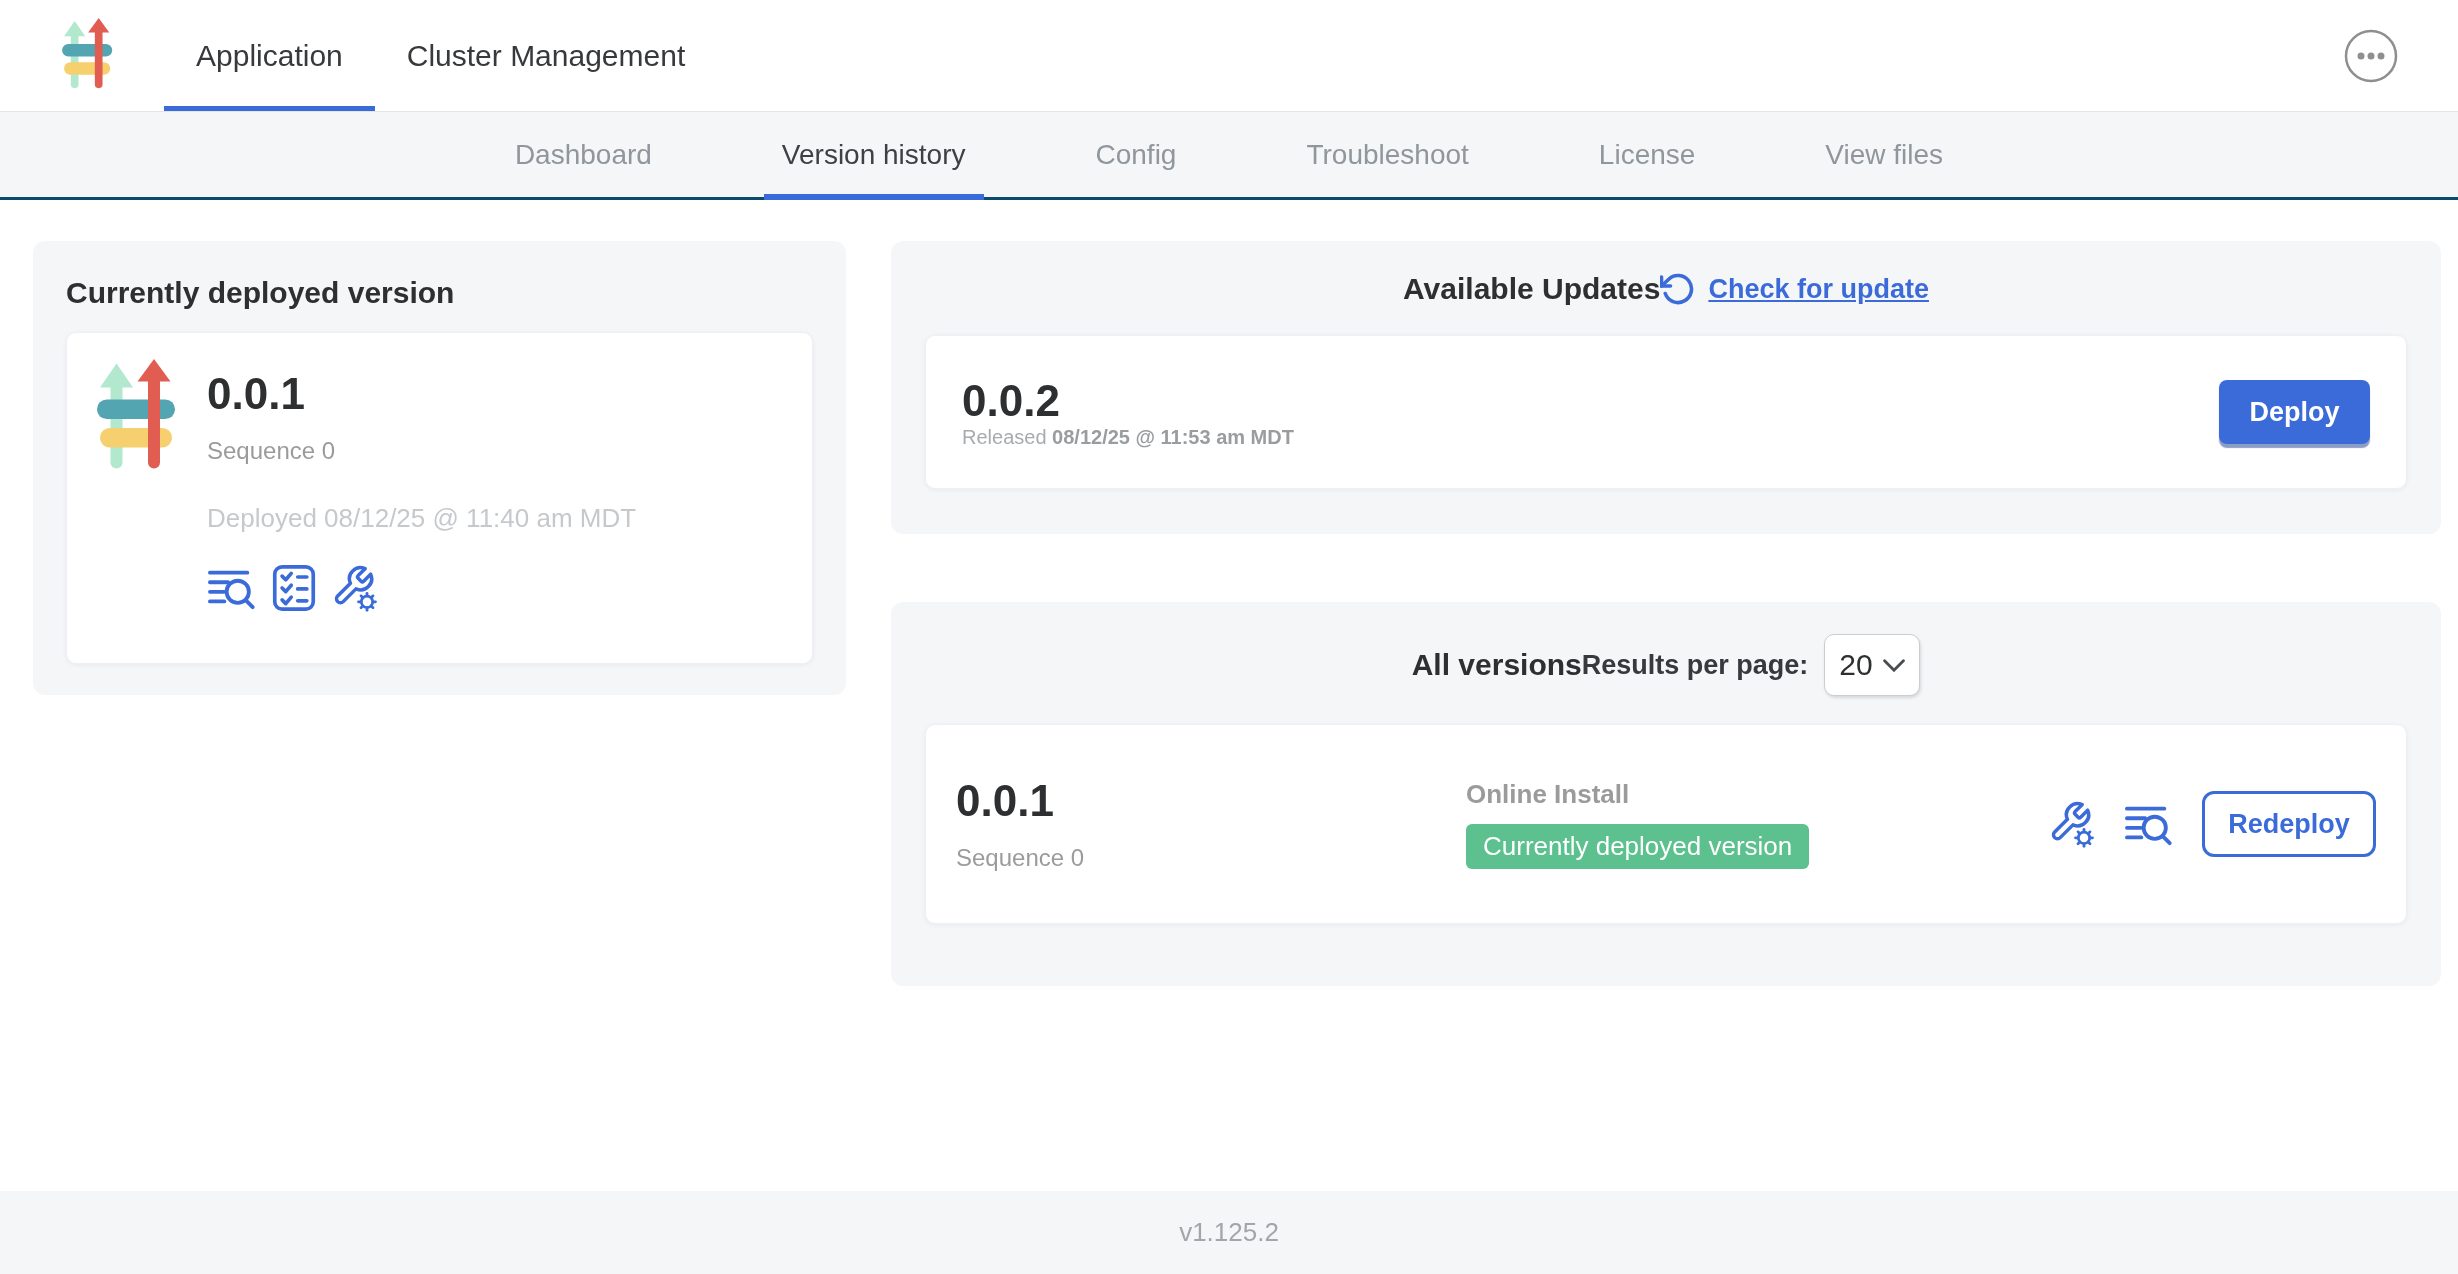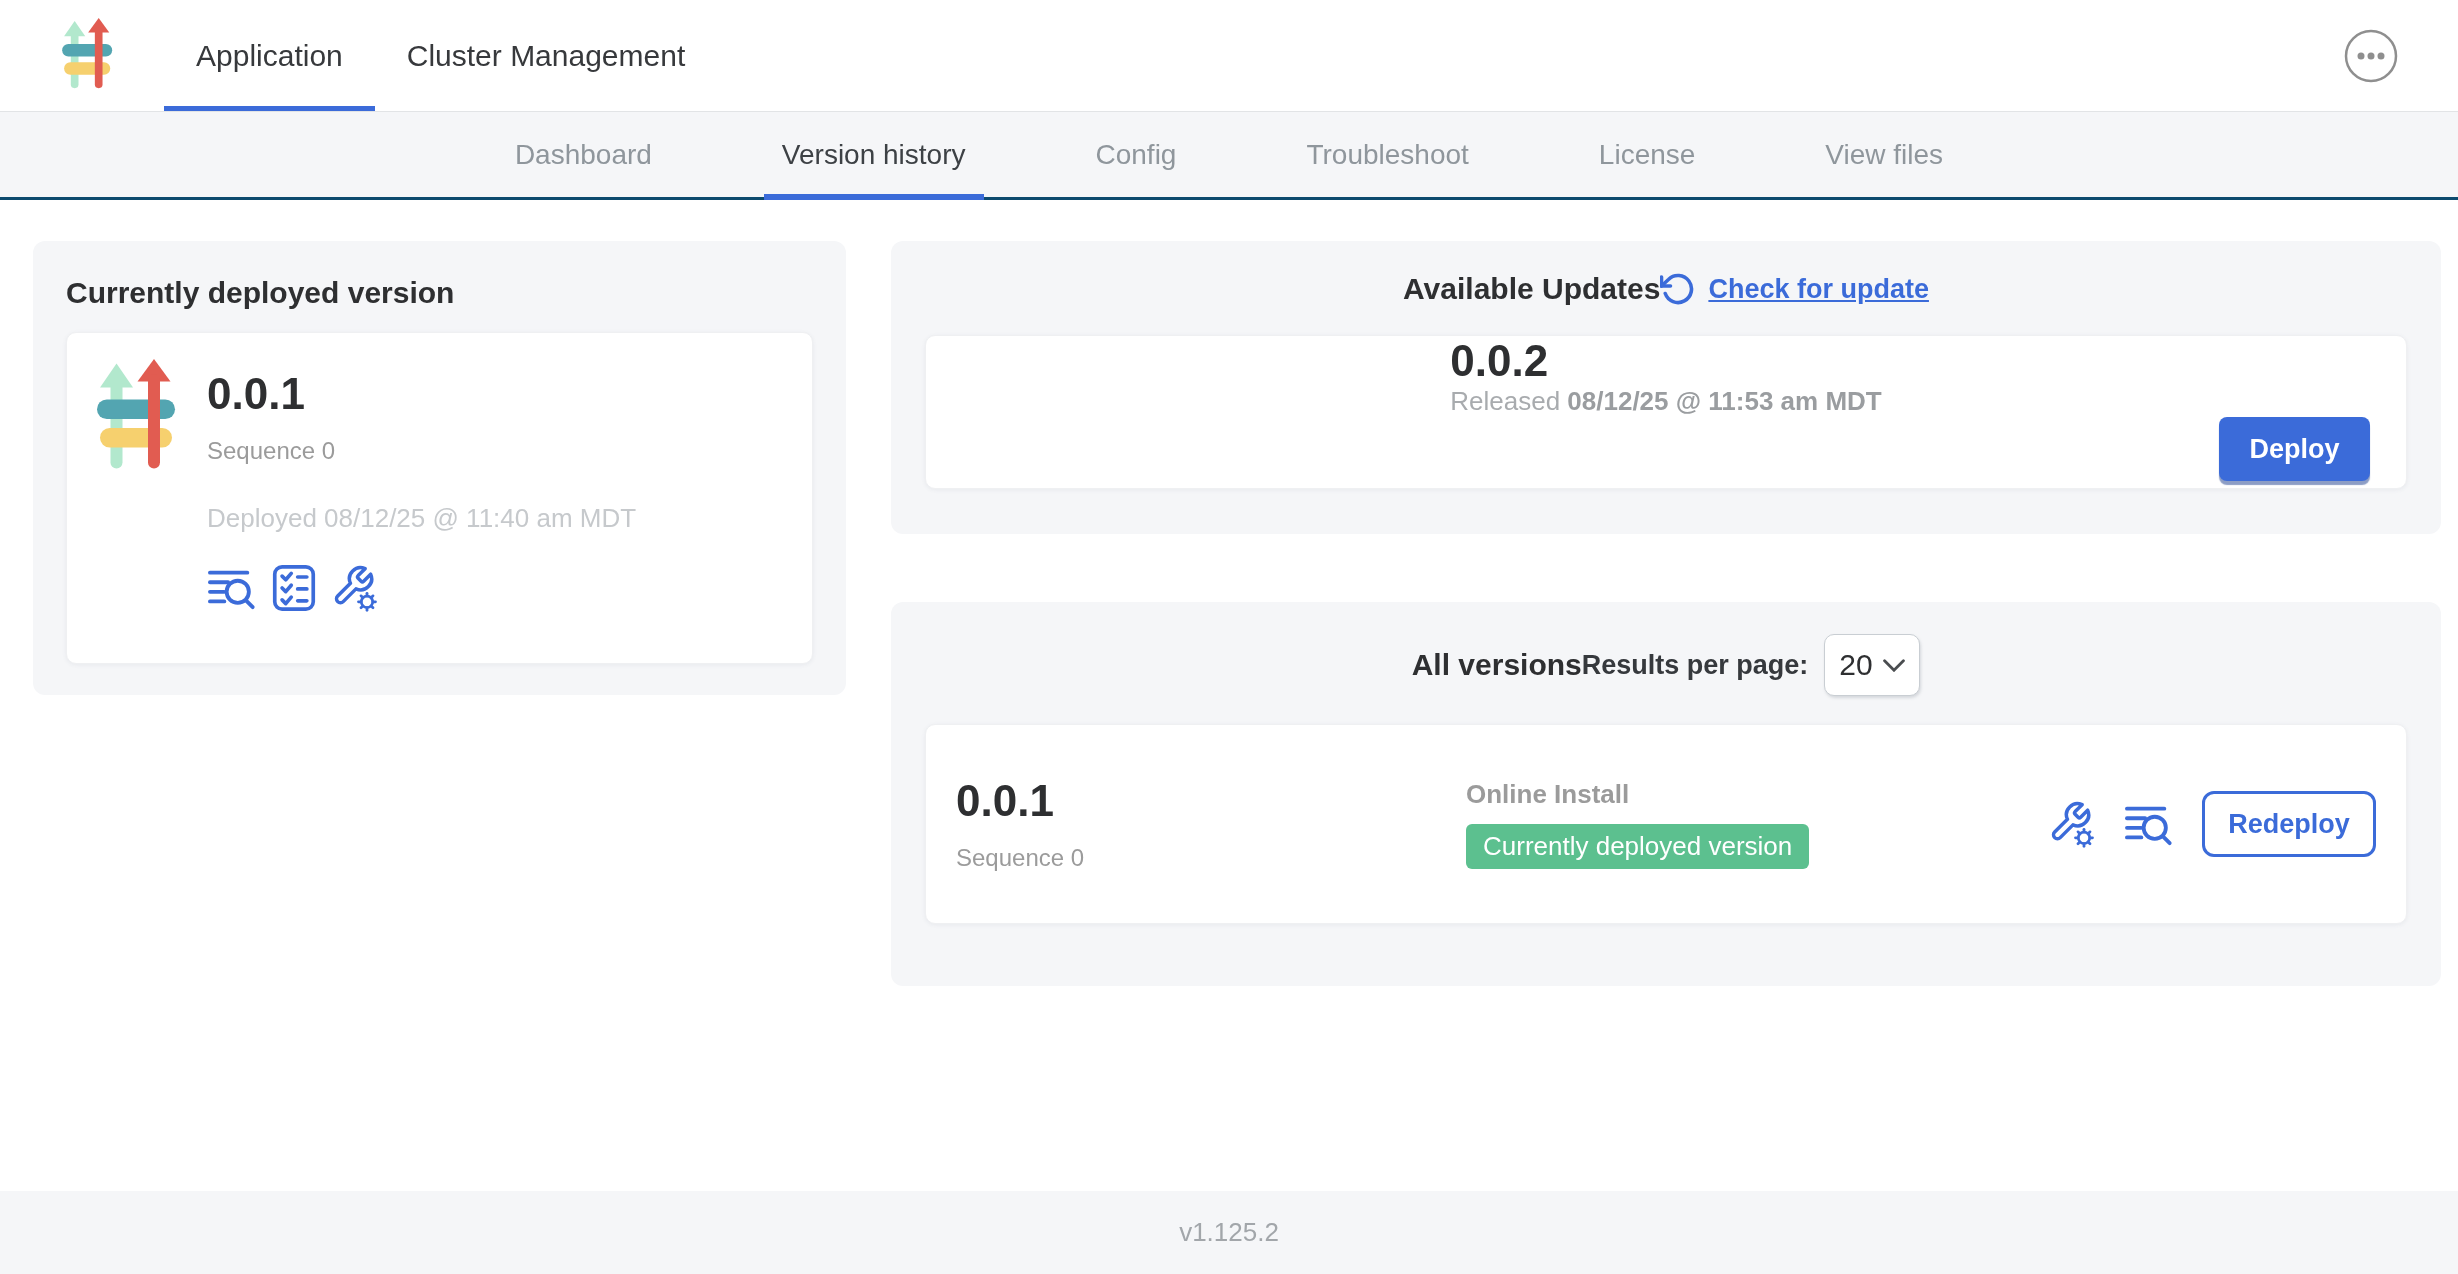--- a/index.html
+++ b/index.html
@@ -42,22 +42,22 @@
   .deployed-at { font-size:26px; color:#c6c9cc; margin-top:38px; }
   .icon-row { margin-top:30px; display:flex; align-items:center; gap:15px; }
   .action-icon { color:#3b6bd9; cursor:pointer; display:inline-flex; }
 
   .col-right { flex:1; display:flex; flex-direction:column; gap:68px; }
   .card-updates { height:293px; padding:30px 34px; }
   .card-head-row { display:flex; align-items:center; justify-content:center; }
   .check-link { display:flex; align-items:center; gap:12px; color:#3b6bd9; font-size:27px;
     font-weight:bold; cursor:pointer; text-decoration:none; }
   .check-link .link-text { text-decoration:underline; }
-  .update-inner { margin-top:28px; height:154px; display:flex; align-items:center; padding:0 36px;flex-direction:column; }
-  .released { font-size:26px; color:#a8abae; margin-top:0; }
+  .update-inner { margin-top:28px; height:154px; display:flex; align-items:center; padding:0 36px; }
+  .released { font-size:20px; color:#a8abae; margin-top:0; }
   .released b { color:#9a9da0; }
   .btn-deploy { margin-left:auto; width:151px; height:64px; background:#3b6bd9; color:#fff;
     font-size:27px; font-weight:bold; border:none; border-radius:8px; cursor:pointer;
     box-shadow:0 4px 1px rgba(45,77,150,0.55); font-family:inherit; }
 
   .card-versions { height:384px; padding:32px 34px; }
   .rpp-group { display:flex; align-items:center; gap:16px; }
   .rpp-label { font-size:27px; font-weight:bold; color:#36393d; }
   .rpp-select { width:96px; height:62px; background:#fff; border:1px solid #c9ced3;
     border-radius:10px; display:flex; align-items:center; justify-content:space-between;

